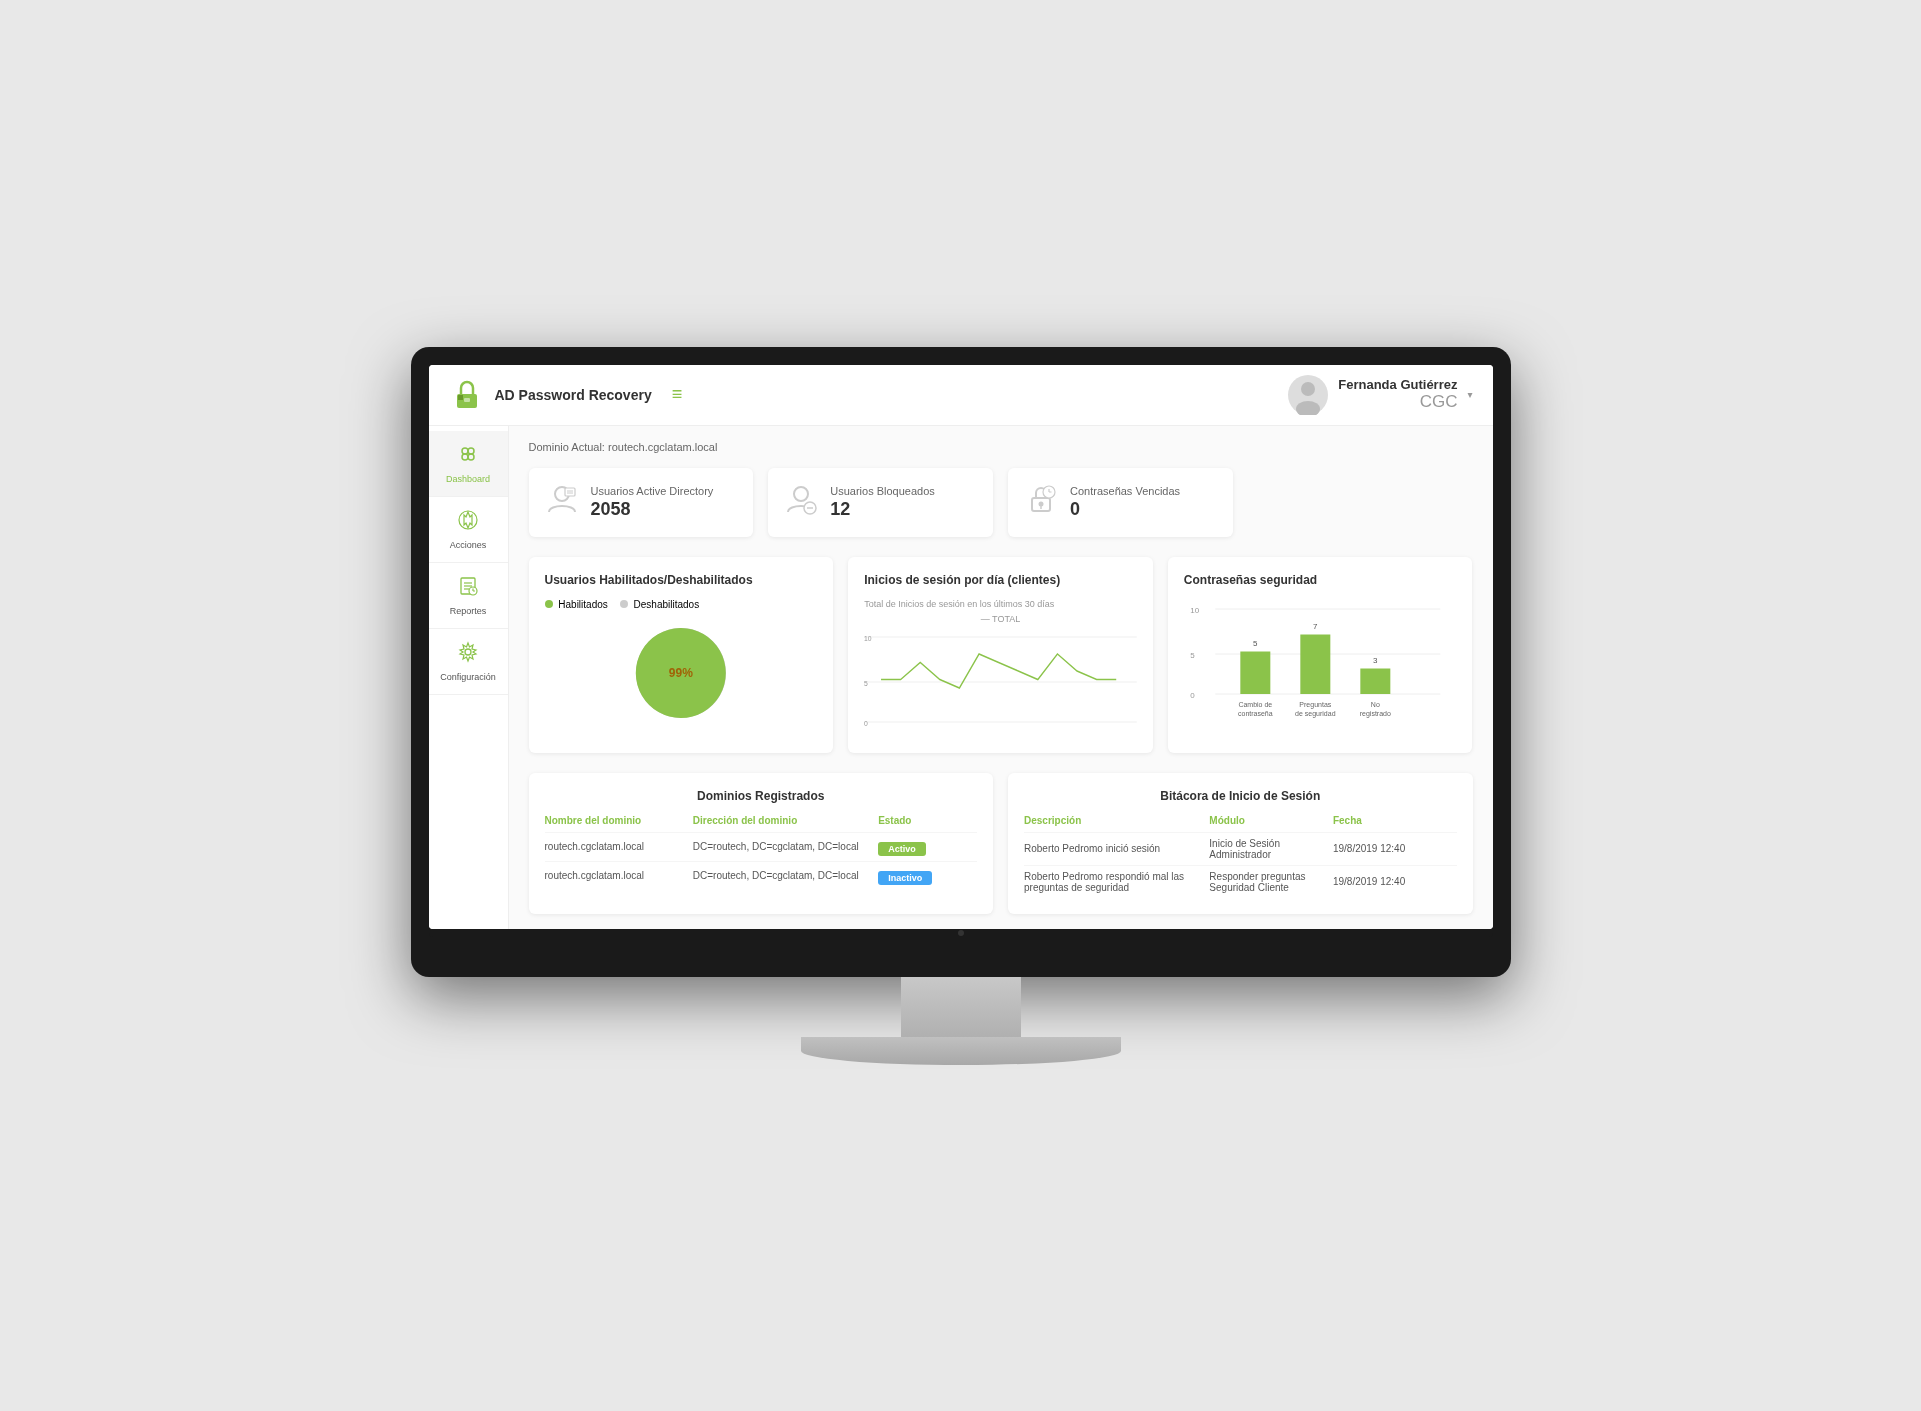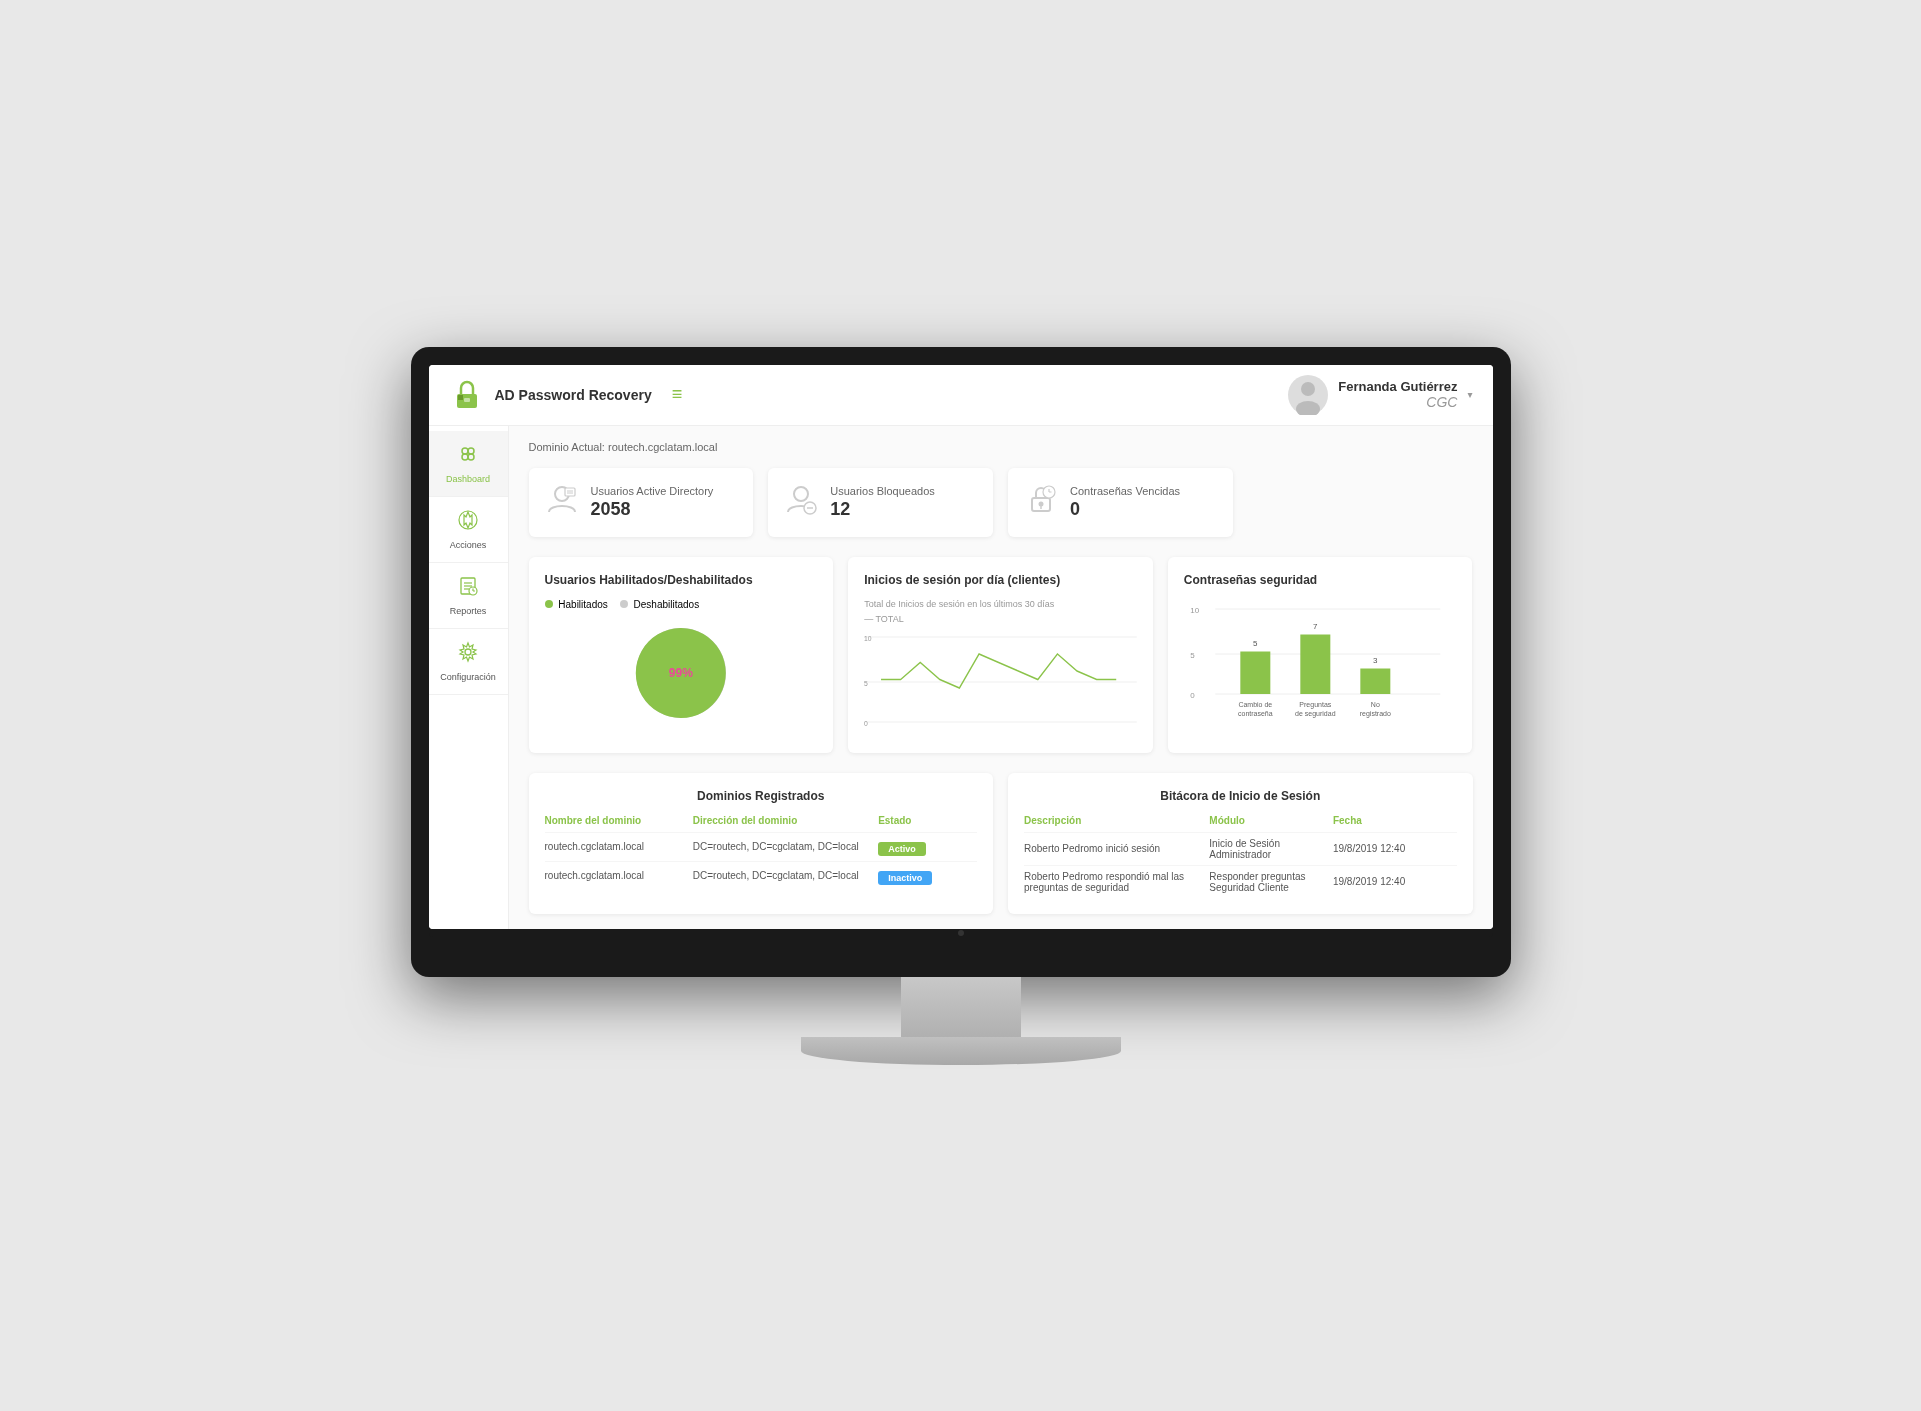--- a/index.html
+++ b/index.html
@@ -105,23 +105,22 @@
       text-align: right;
     }
 
     .user-name {
       font-size: 13px;
       font-weight: 600;
       color: #333;
     }
 
     .user-role {
-      font-size: 14px;
+      font-size: 17px;
       color: #999;
-      font-style: italic;
     }
 
     .dropdown-arrow {
       font-size: 10px;
       color: #999;
     }
 
     
     .app-layout {
       display: flex;
@@ -272,39 +271,39 @@
       height: 110px;
     }
 
     .pie-label {
       position: absolute;
       top: 50%;
       left: 50%;
       transform: translate(-50%, -50%);
       font-size: 12px;
       font-weight: 700;
-      color: #ec4899;
+      color: #a16207;
     }
 
     
     .line-chart-container {
       position: relative;
       height: 110px;
     }
 
     .line-subtitle {
       font-size: 9px;
       color: #999;
       margin-bottom: 5px;
     }
 
     .line-legend {
       font-size: 9px;
       color: #999;
-      text-align: left;
+      text-align: center;
       margin-bottom: 3px;
     }
 
     
     .bar-chart-container {
       position: relative;
       height: 110px;
     }
 
     

